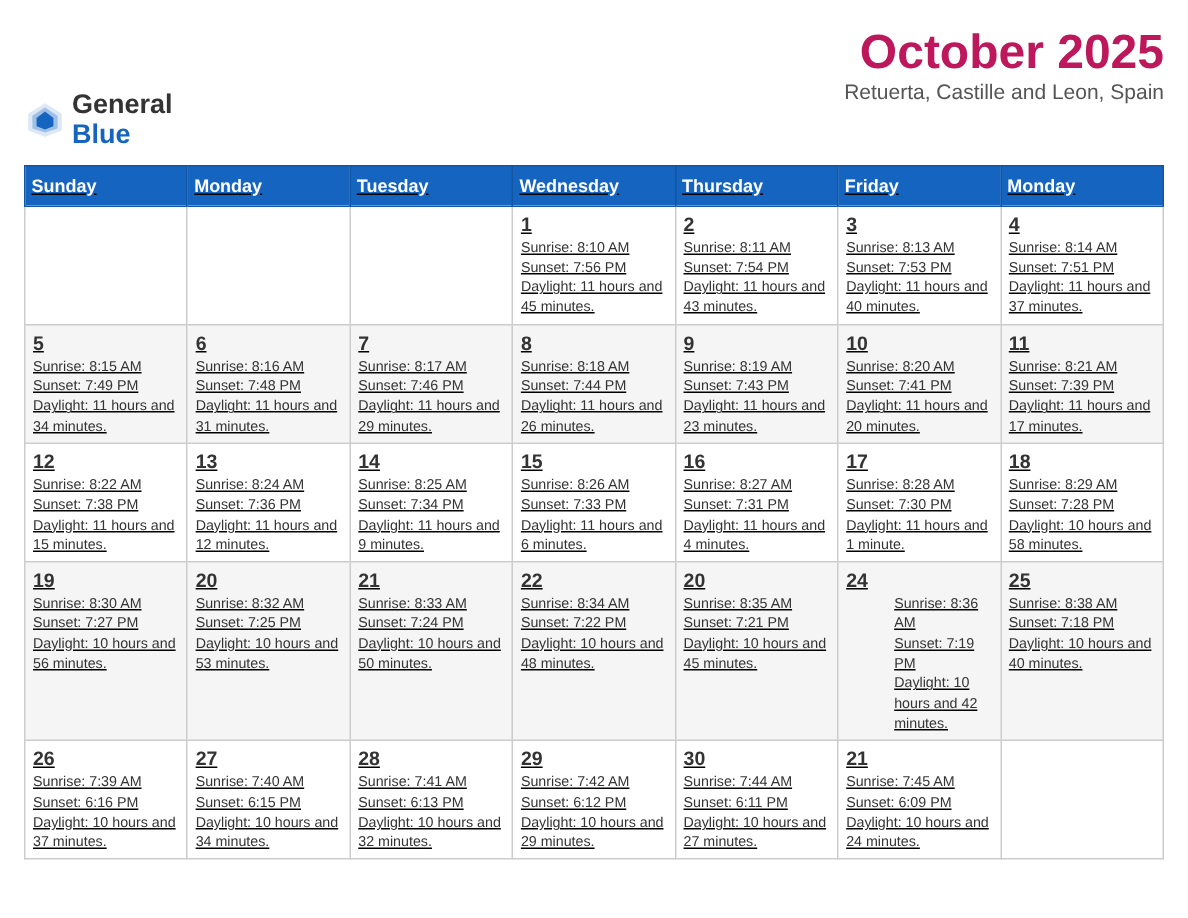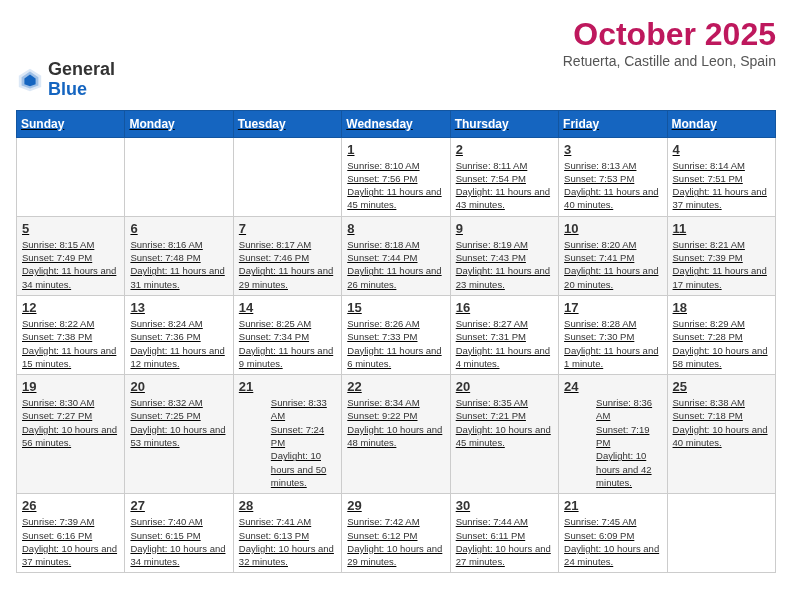--- a/index.html
+++ b/index.html
@@ -247,28 +247,28 @@
 Daylight: 10 hours and 56 minutes.</div>
         </td>
         <td>
           <span class="day-number">20</span>
           <div class="day-info" style="white-space: pre-line;">Sunrise: 8:32 AM
 Sunset: 7:25 PM
 Daylight: 10 hours and 53 minutes.</div>
         </td>
         <td>
           <span class="day-number">21</span>
-          <div class="day-info" style="white-space: pre-line; margin-left: 32px;">Sunrise: 8:33 AM
+          <div class="day-info" style="white-space: pre-line;">Sunrise: 8:33 AM
 Sunset: 7:24 PM
 Daylight: 10 hours and 50 minutes.</div>
         </td>
         <td>
           <span class="day-number">22</span>
           <div class="day-info" style="white-space: pre-line;">Sunrise: 8:34 AM
-Sunset: 9:22 PM
+Sunset: 7:22 PM
 Daylight: 10 hours and 48 minutes.</div>
         </td>
         <td>
           <span class="day-number">20</span>
           <div class="day-info" style="white-space: pre-line;">Sunrise: 8:35 AM
 Sunset: 7:21 PM
 Daylight: 10 hours and 45 minutes.</div>
         </td>
         <td>
           <span class="day-number">24</span>

